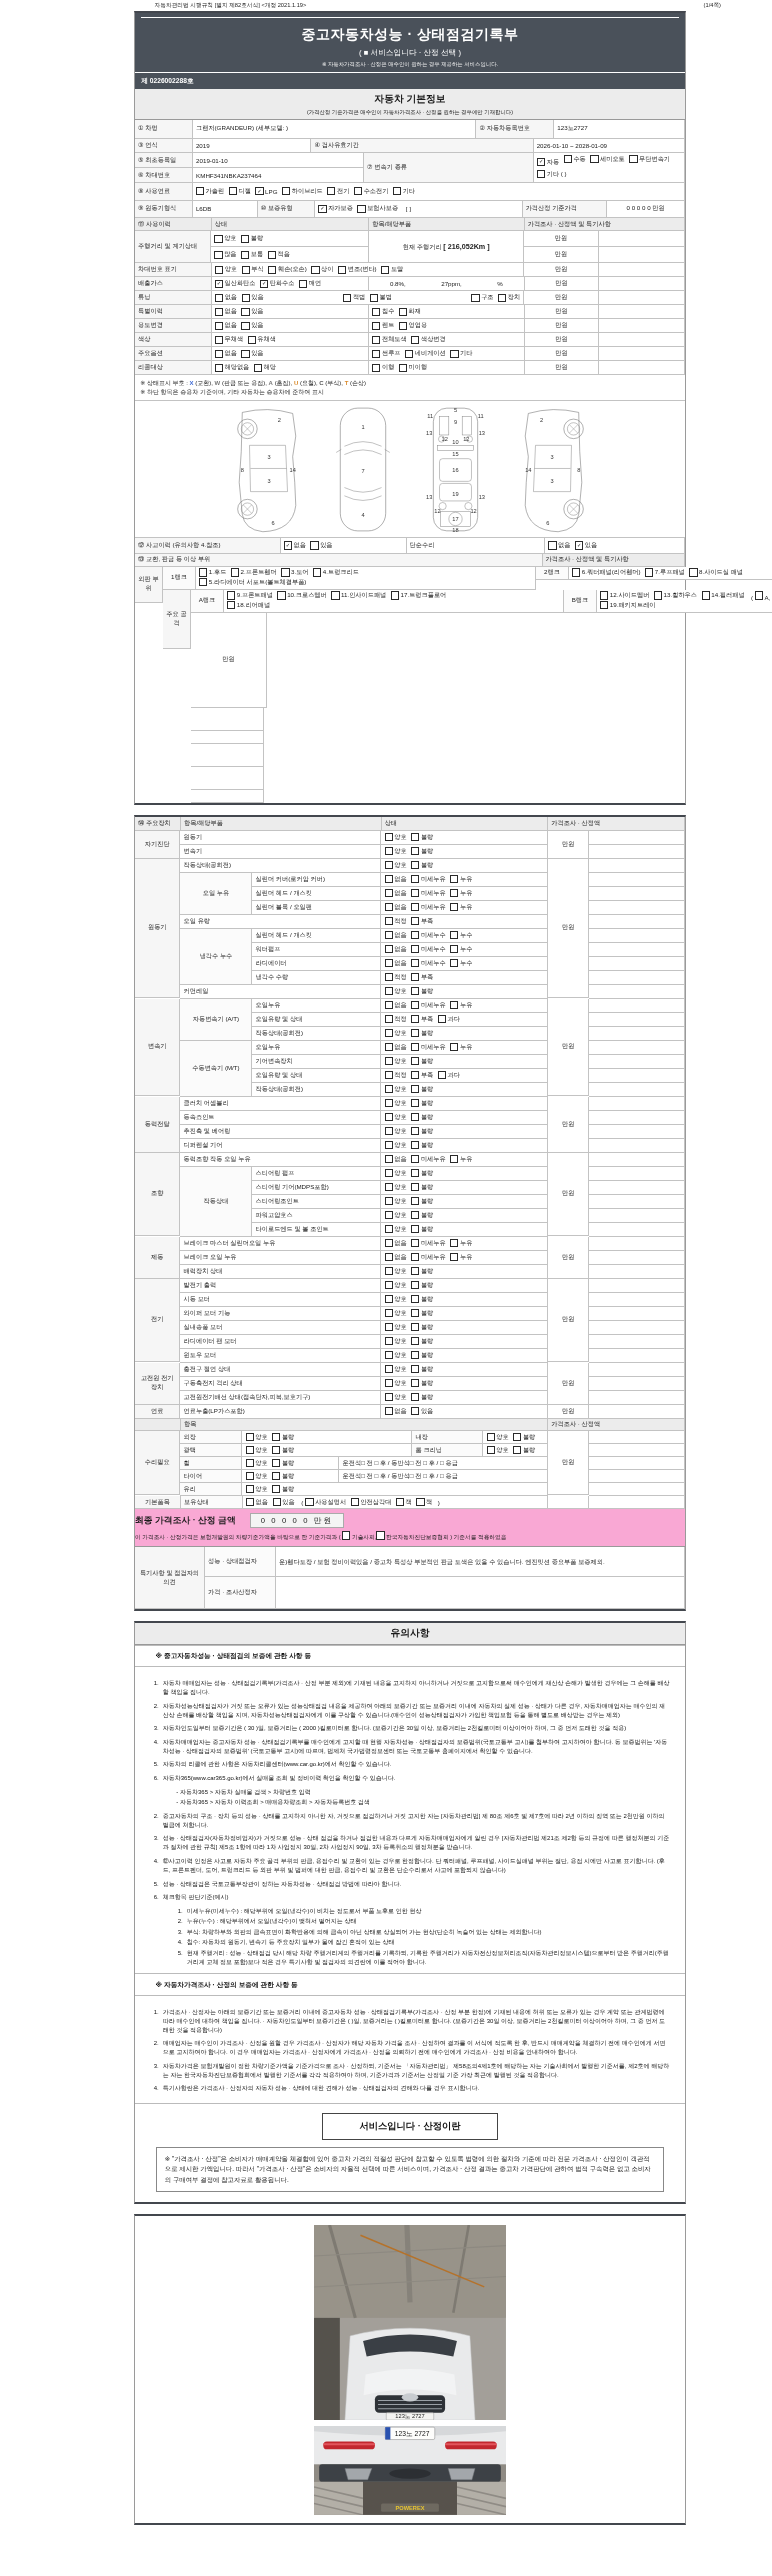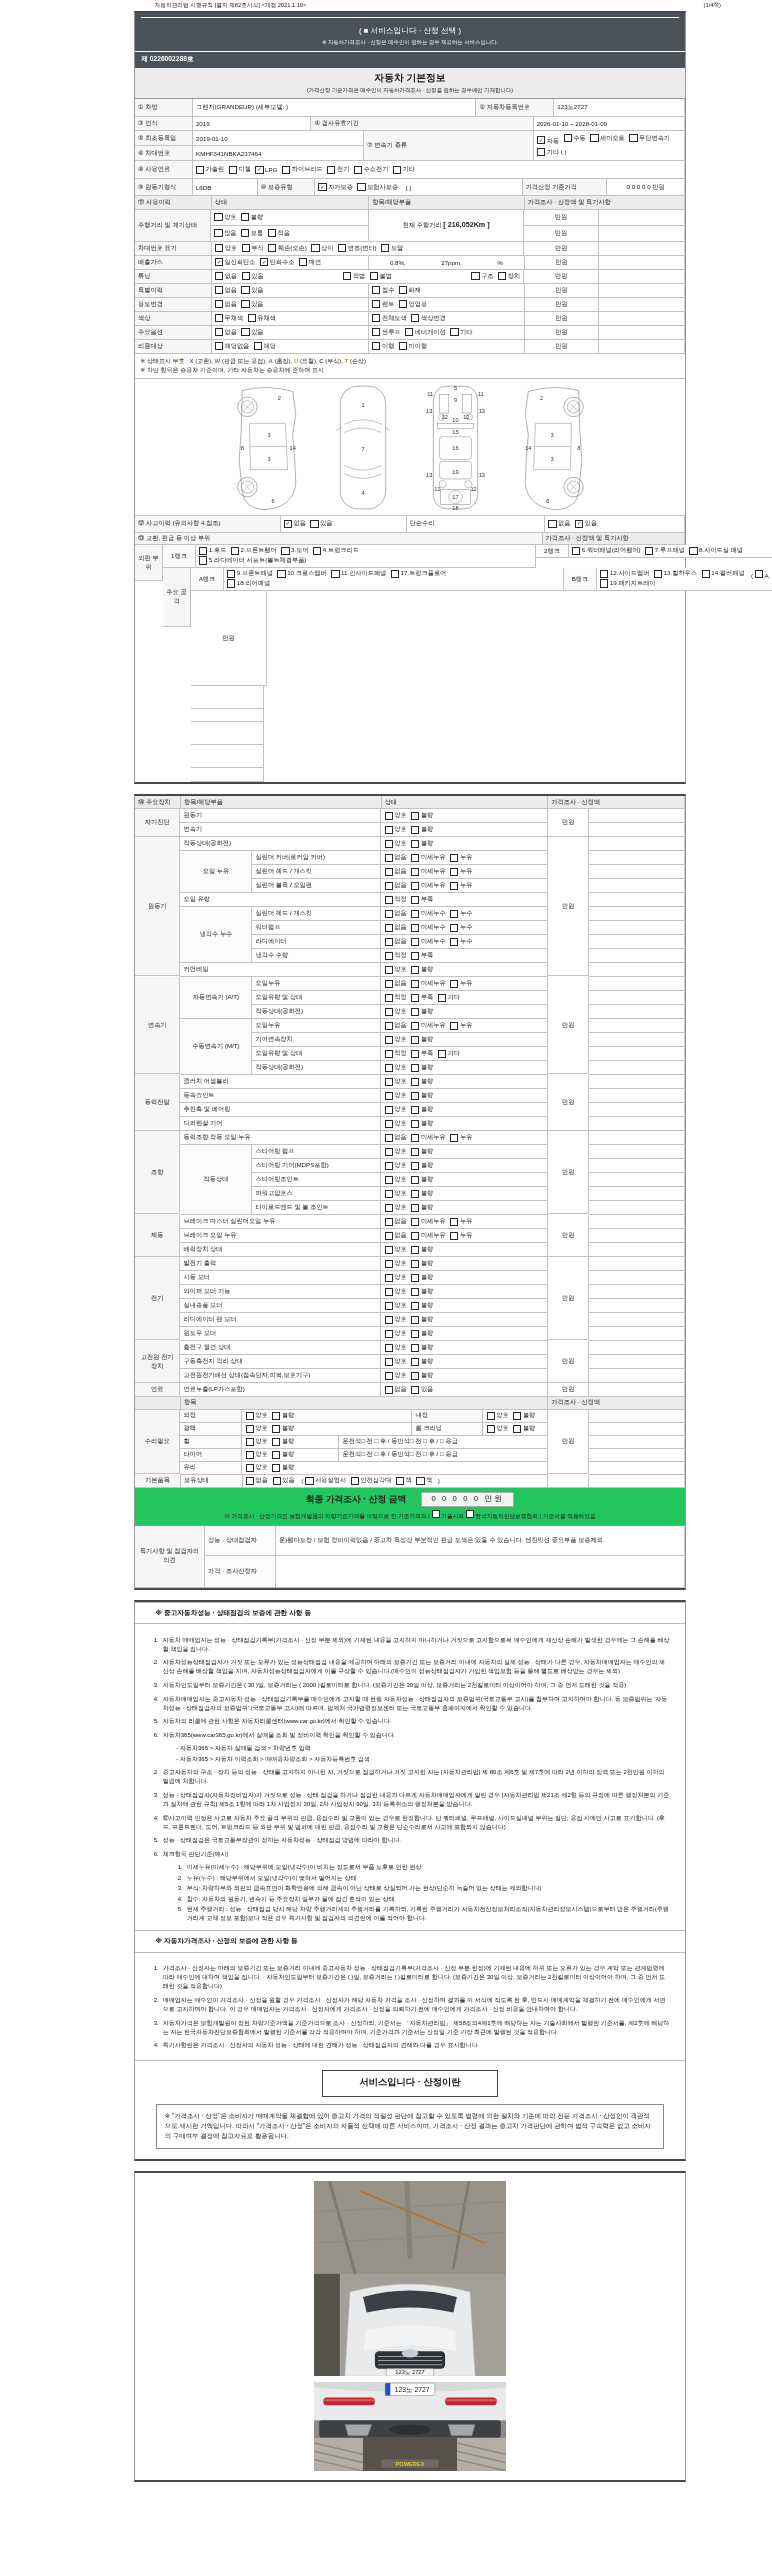--- a/index.html
+++ b/index.html
@@ -49,20 +49,21 @@
 <div class="topnote">
   <span class="l">자동차관리법 시행규칙 [별지 제82호서식] &lt;개정 2021.1.19&gt;</span>
   <span>(1/4쪽)</span>
 </div>
 
 <div class="col">
 
   <div class="page">
     <div class="dark">
       <div class="wline"></div>
+      <div class="t">중고자동차성능 · 상태점검기록부</div>
       <div class="st">( ■ 서비스입니다 · 산정 선택 )</div>
       <div class="nt">※ 자동차가격조사 · 산정은 매수인이 원하는 경우 제공하는 서비스입니다.</div>
       <div class="wline2"></div>
       <div class="dn">제 0226002288호</div>
     </div>
 
     <div class="band">
       <div class="bt">자동차 기본정보</div>
       <div class="bs">(가격산정 기준가격은 매수인이 자동차가격조사 · 산정을 원하는 경우에만 기재합니다)</div>
     </div>
@@ -1656,21 +1657,21 @@
               <span>잭</span>
             </span>
             <span style="margin-left:1px">)</span>
           </div>
           <div class="c " style="width:41px;height:13px;"></div>
           <div class="c " style="width:96px;height:13px;"></div>
         </div>
       </div>
 
     <div id="b-final">
-        <div style="background:#22c55e;border-bottom:0.5px solid #999;padding:4.1px 0 3.6px;text-align:center">
+        <div style="background:#f9a8d4;border-bottom:0.5px solid #999;padding:4.1px 0 3.6px;text-align:left">
   <span style="font-size:8.8px;font-weight:bold">최종 가격조사 · 산정 금액</span>
   <span style="display:inline-block;border:0.5px solid #aaa;background:#f4f4f4;padding:1.5px 9.3px;margin-left:13px;font-size:7.7px;letter-spacing:2.1px">0 0 0 0 0 만원</span>
   <div style="font-size:5.7px;margin-top:3.1px">이 가격조사 · 산정가격은 보험개발원의 차량기준가액을 바탕으로 한 기준가격과 ( <span class="bx"></span><span>기술사회,</span><span class="bx"></span><span>한국자동차진단보증협회</span> ) 기준서를 적용하였음</div>
 </div>
       </div>
     <div id="b-opinion">
         <div class="row">
           <div class="c lab ctr" style="width:71px;height:62px;">특기사항 및 점검자의 의견</div>
           <div>
             <div class="row">
@@ -1684,20 +1685,23 @@
               <div class="c " style="width:409px;height:32px;"></div>
             </div>
           </div>
         </div>
       </div>
   </div>
 
   <div class="marker">(3/4쪽)</div>
 
   <div class="page">
+    <div class="band">
+      <div class="bt">유의사항</div>
+    </div>
     <div id="b-notice" class="notice">
         <div class="sechead">※ 중고자동차성능 · 상태점검의 보증에 관한 사항 등</div>
         <div style="padding:7.2px 15.5px 5.2px 10.3px">
           <div class="ni">
             <span class="nn">1.</span>
             <span class="nt2">자동차 매매업자는 성능 · 상태점검기록부(가격조사 · 산정 부분 제외)에 기재된 내용을 고지하지 아니하거나 거짓으로 고지함으로써 매수인에게 재산상 손해가 발생한 경우에는 그 손해를 배상할 책임을 집니다.</span>
           </div>
           <div class="ni">
             <span class="nn">2.</span>
             <span class="nt2">자동차성능상태점검자가 거짓 또는 오류가 있는 성능상태점검 내용을 제공하여 아래의 보증기간 또는 보증거리 이내에 자동차의 실제 성능 · 상태가 다른 경우, 자동차매매업자는 매수인의 재산상 손해를 배상할 책임을 지며, 자동차성능상태점검자에게 이를 구상할 수 있습니다.(매수인이 성능상태점검자가 가입한 책임보험 등을 통해 별도로 배상받는 경우는 제외)</span>

